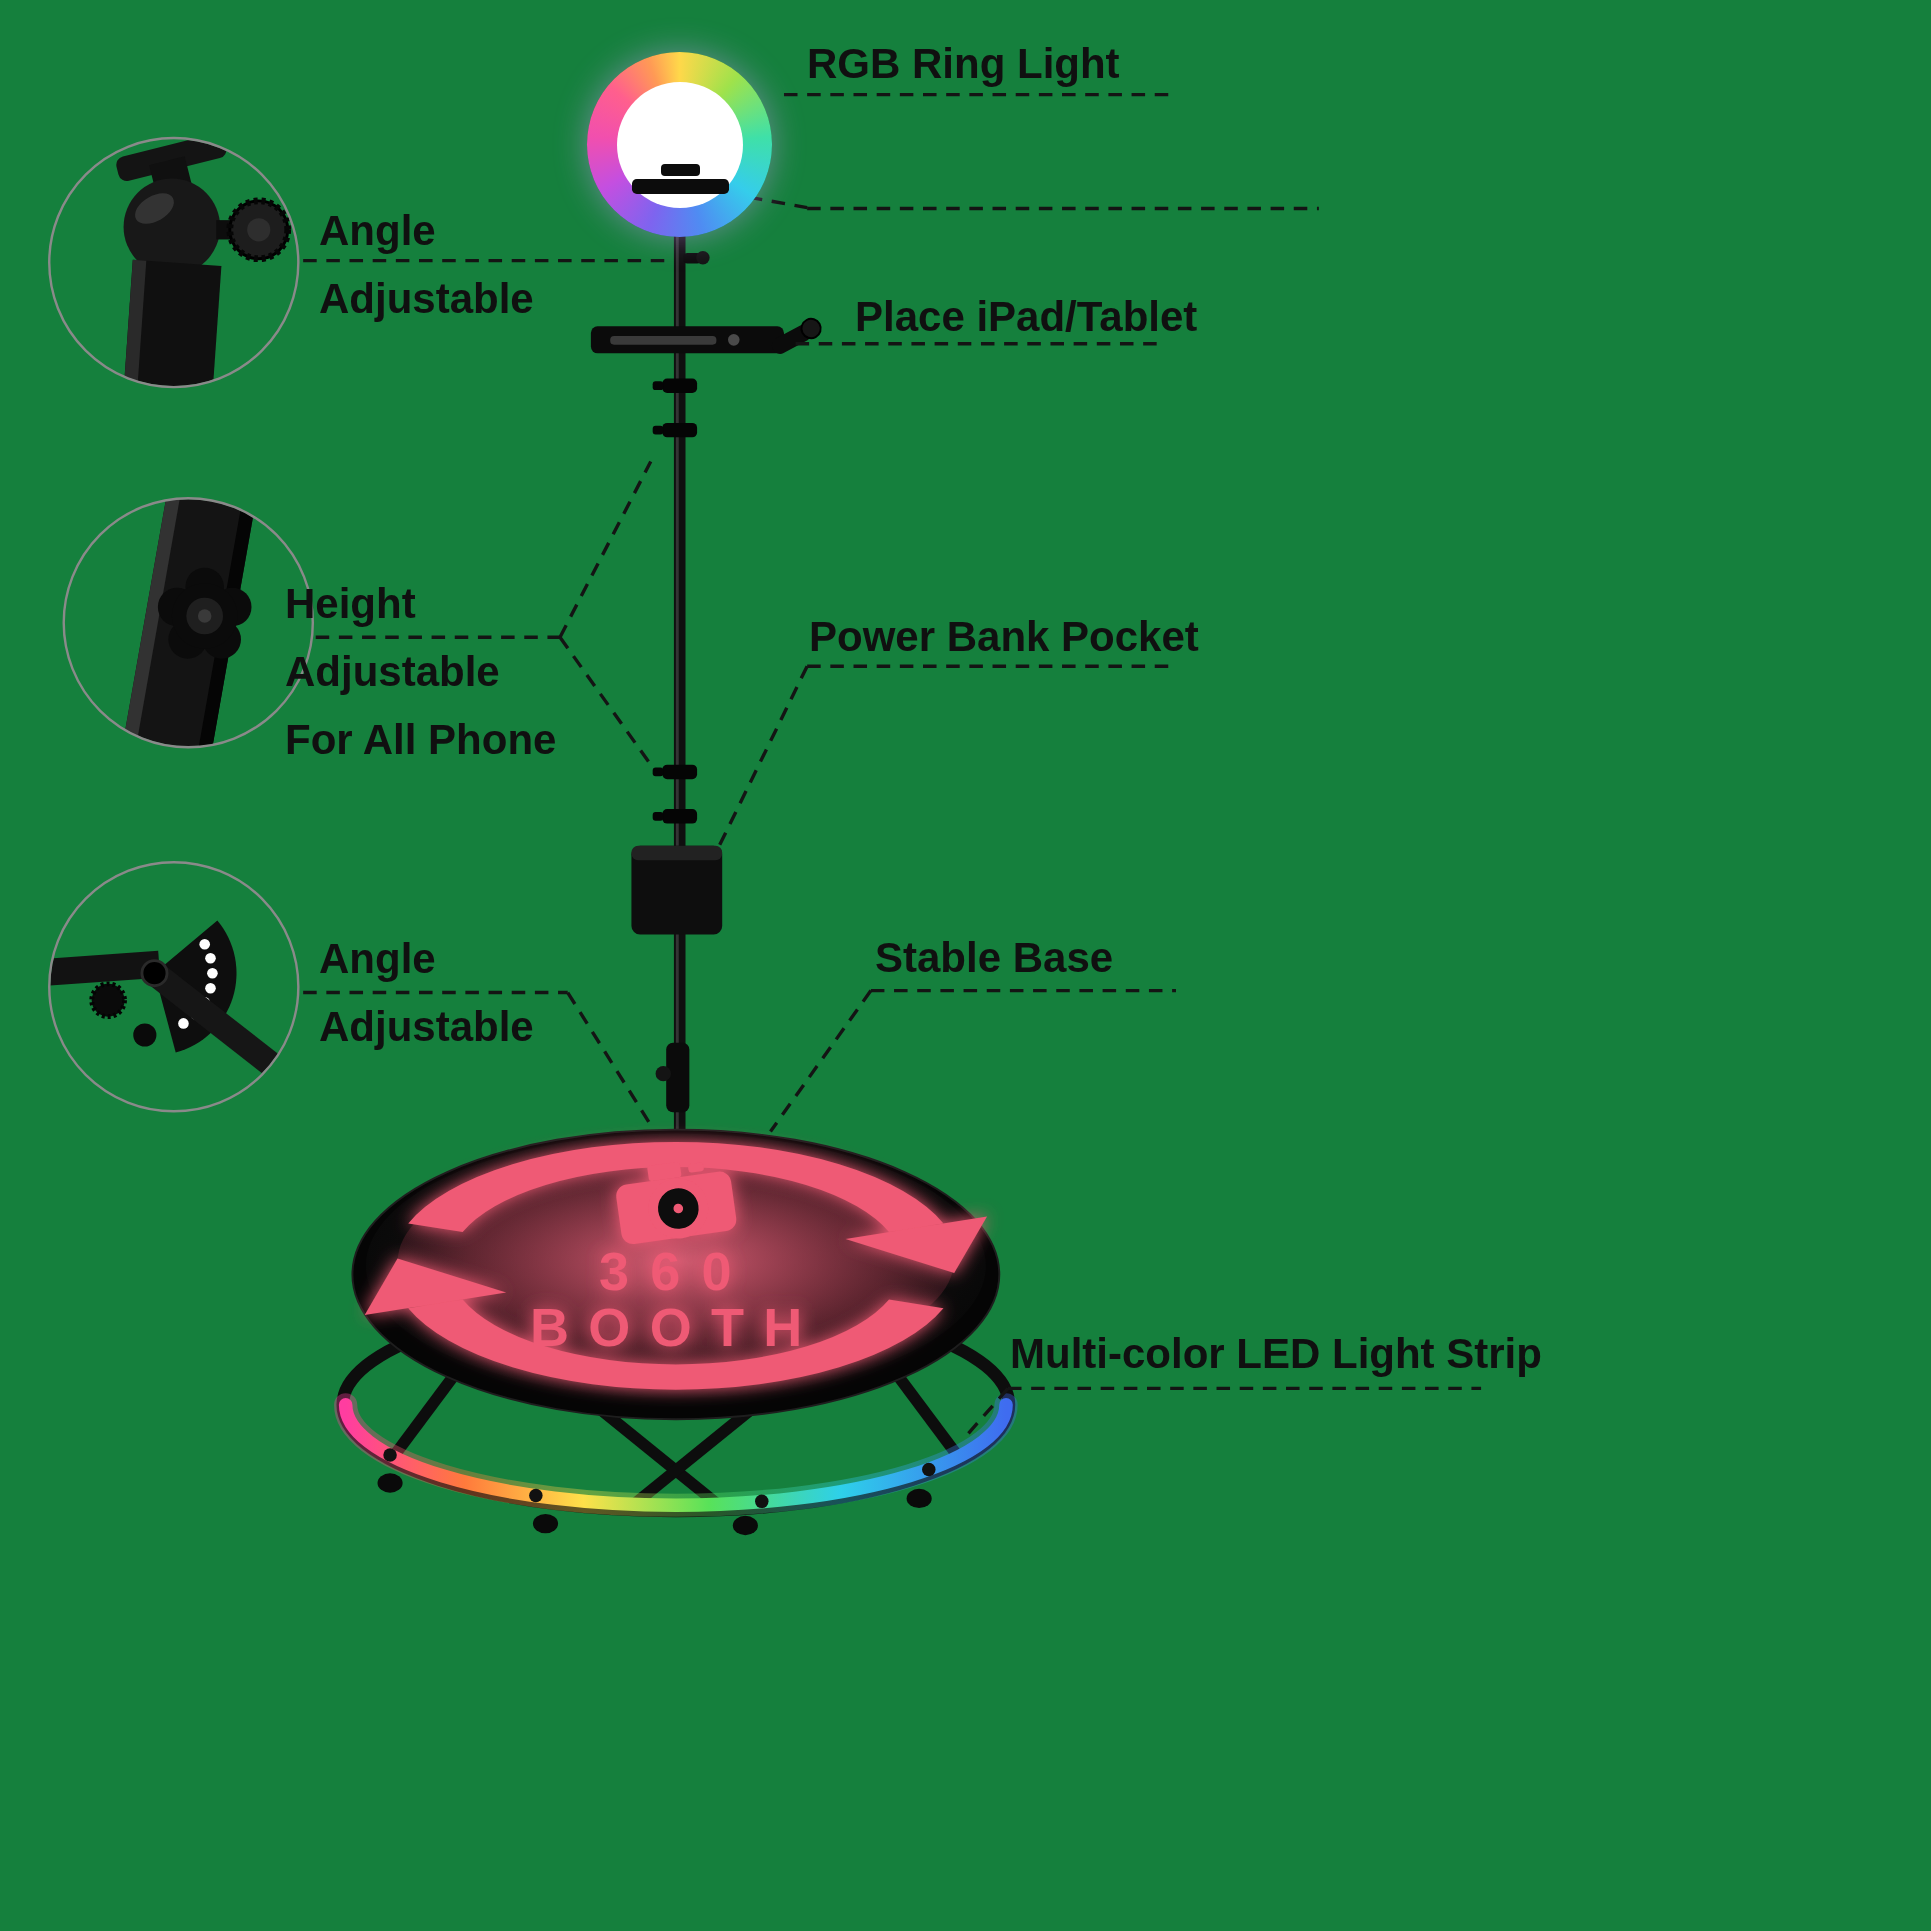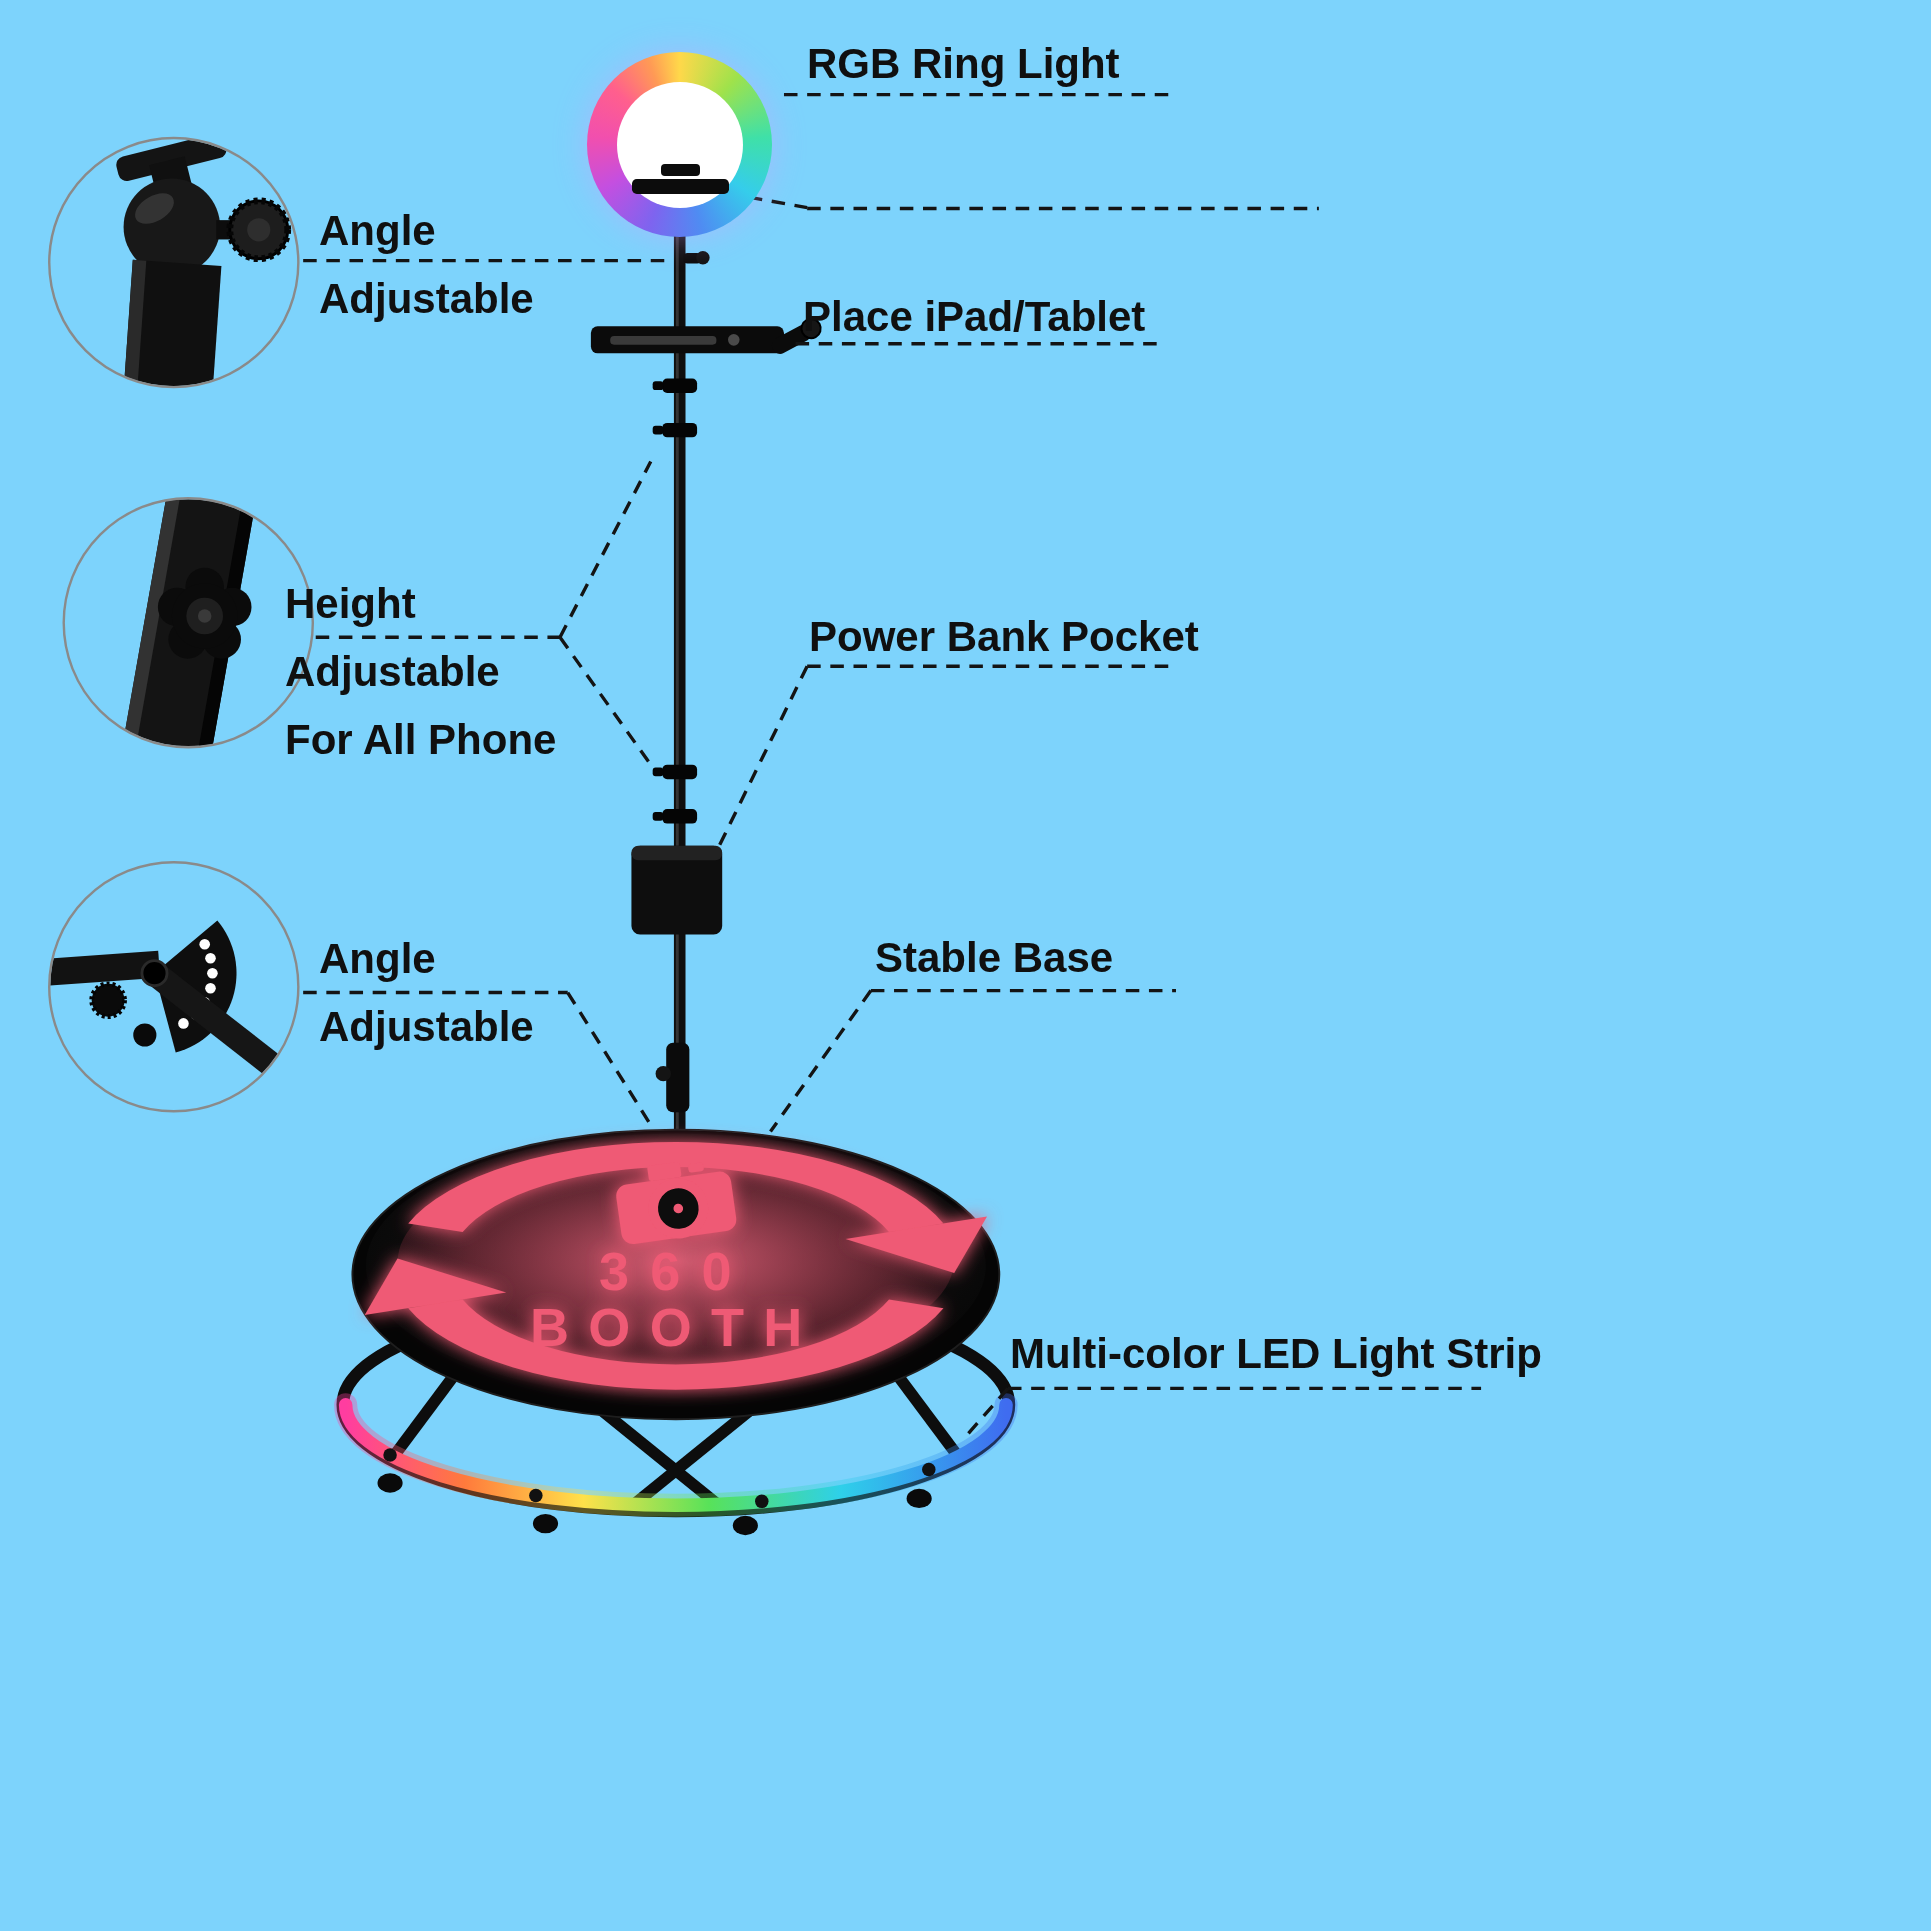--- a/index.html
+++ b/index.html
@@ -1,16 +1,16 @@
 <!DOCTYPE html>
 <html><head>
 <meta charset="utf-8">
 <style>
   html,body{margin:0;padding:0;background:#fff;}
-  #canvas{position:relative;width:1931px;height:1931px;background:#7dd3fc;overflow:hidden;
+  #canvas{position:relative;width:1931px;height:1931px;background:#15803d;overflow:hidden;
           font-family:"Liberation Sans",sans-serif;}
   #art{position:absolute;left:0;top:0;}
   .label{position:absolute;font:700 42px/1.2 "Liberation Sans",sans-serif;color:#101010;white-space:nowrap;}
   .label-block{position:absolute;font:700 42px/1.62 "Liberation Sans",sans-serif;color:#101010;}
   
   .ring-light{position:absolute;left:587px;top:52px;width:185px;height:185px;border-radius:50%;
     background:conic-gradient(from 0deg,
       #ffd84a 0deg,#9fe24b 40deg,#3fe0a8 85deg,#35cdeb 125deg,#4f8cf2 165deg,
       #7e64ef 200deg,#c44fe0 240deg,#f14fae 275deg,#ff5f8d 310deg,#ff9a55 340deg,#ffd84a 360deg);
     box-shadow:0 0 33px rgba(210,160,255,.45);}
@@ -243,21 +243,21 @@
   </div>
 </div>
 
 <div class="label" style="left:807px;top:39px">RGB Ring Light</div>
 
 <div class="label-block" style="left:319px;top:197px;width:280px">
   <div>Angle</div>
   <div>Adjustable</div>
 </div>
 
-<div class="label" style="left:803px;top:292px">Place iPad/Tablet</div>
+<div class="label" style="left:855px;top:292px">Place iPad/Tablet</div>
 
 <div class="label-block" style="left:285px;top:570px;width:319px">
   <div>Height</div>
   <div>Adjustable</div>
   <div>For All Phone</div>
 </div>
 
 <div class="label" style="left:809px;top:612px">Power Bank Pocket</div>
 
 <div class="label-block" style="left:319px;top:925px;width:280px">

